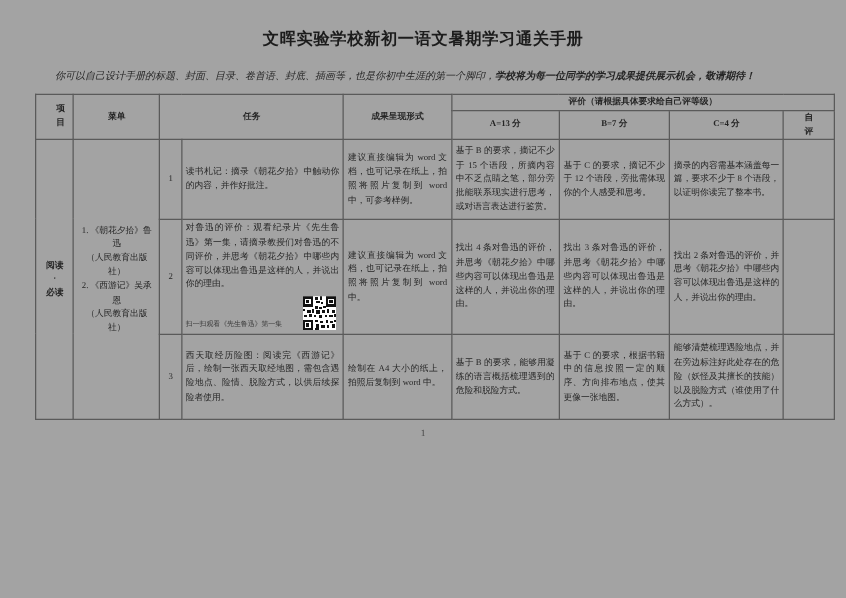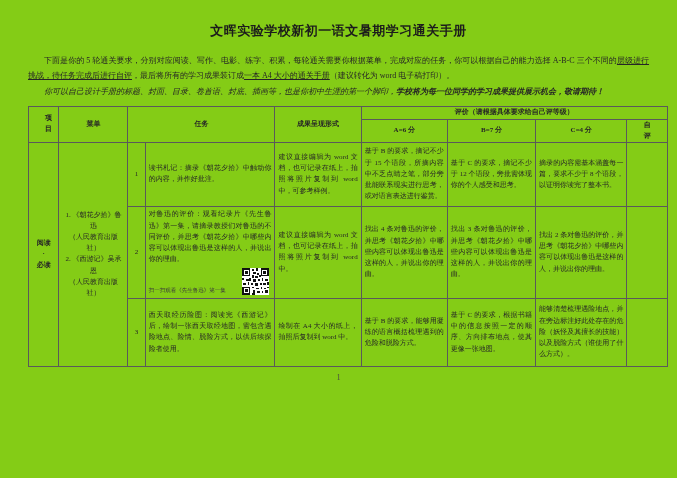--- a/index.html
+++ b/index.html
@@ -2,21 +2,21 @@
 <html><head>
 <meta charset="utf-8">
 <style>
   html,body{margin:0;padding:0;background:#ffffff;}
   body{
     width:677px;height:478px;overflow:hidden;
     font-family:"Liberation Serif","DejaVu Serif",serif;
     color:#1c1c1c;
     position:relative;
   }
-  .page{box-sizing:border-box;width:677px;height:478px;padding:20px 28px 0 28px;background:#84cc16;}
+  .page{box-sizing:border-box;width:677px;height:478px;padding:20px 28px 0 28px;background:#a3a3a3;}
   .doc-title{
     font-size:13px;font-weight:bold;text-align:center;
     margin:2px 0 14px 0;letter-spacing:.5px;
   }
   .para{
     font-size:8px;line-height:14.5px;text-align:justify;
     text-indent:2em;margin:0;color:#262626;
   }
   .para.gap{margin-top:2px;}
   .u{text-decoration:underline;}
@@ -46,21 +46,20 @@
   .page-num{text-align:center;font-size:7.5px;color:#444;margin-top:6px;}
 </style>
 </head>
 <body>
 
 <div class="page">
 
   <div class="doc-title">文晖实验学校新初一语文暑期学习通关手册</div>
 
 
-  <p class="para gap"><span>下面是你的 5 轮通关要求，分别对应阅读、写作、电影、练字、积累，每轮通关需要你根据菜单，完成对应的任务，你可以根据自己的能力选择 A-B-C 三个不同的</span><span class="u">层级进行挑战，待任务完成后进行自评</span><span>，最后将所有的学习成果装订成</span><span class="u">一本 A4 大小的通关手册</span><span>（建议转化为 word 电子稿打印）。</span></p>
 
   <p class="para gap intro-note"><span>你可以自己设计手册的标题、封面、目录、卷首语、封底、插画等，也是你初中生涯的第一个脚印，</span><span class="bold-tail">学校将为每一位同学的学习成果提供展示机会，敬请期待！</span></p>
 
   <table class="pass-table">
     <colgroup>
       <col style="width:30px">
         <col style="width:68px">
         <col style="width:17px">
       <col style="width:128px">
         <col style="width:85px">
@@ -71,21 +70,21 @@
     </colgroup>
     <thead>
       <tr class="hdr-row">
         <th rowspan="2">项目</th>
         <th rowspan="2">菜单</th>
         <th colspan="2" rowspan="2">任务</th>
         <th rowspan="2">成果呈现形式</th>
         <th colspan="4">评价（请根据具体要求给自己评等级）</th>
       </tr>
       <tr class="hdr-row">
-        <th>A=6 分</th>
+        <th>A=13 分</th>
         <th>B=7 分</th>
         <th>C=4 分</th>
         <th>自评</th>
       </tr>
     </thead>
     <tbody>
       <tr class="row-1">
         <td rowspan="3" class="project-cell">阅读
 ·
 必读</td>

